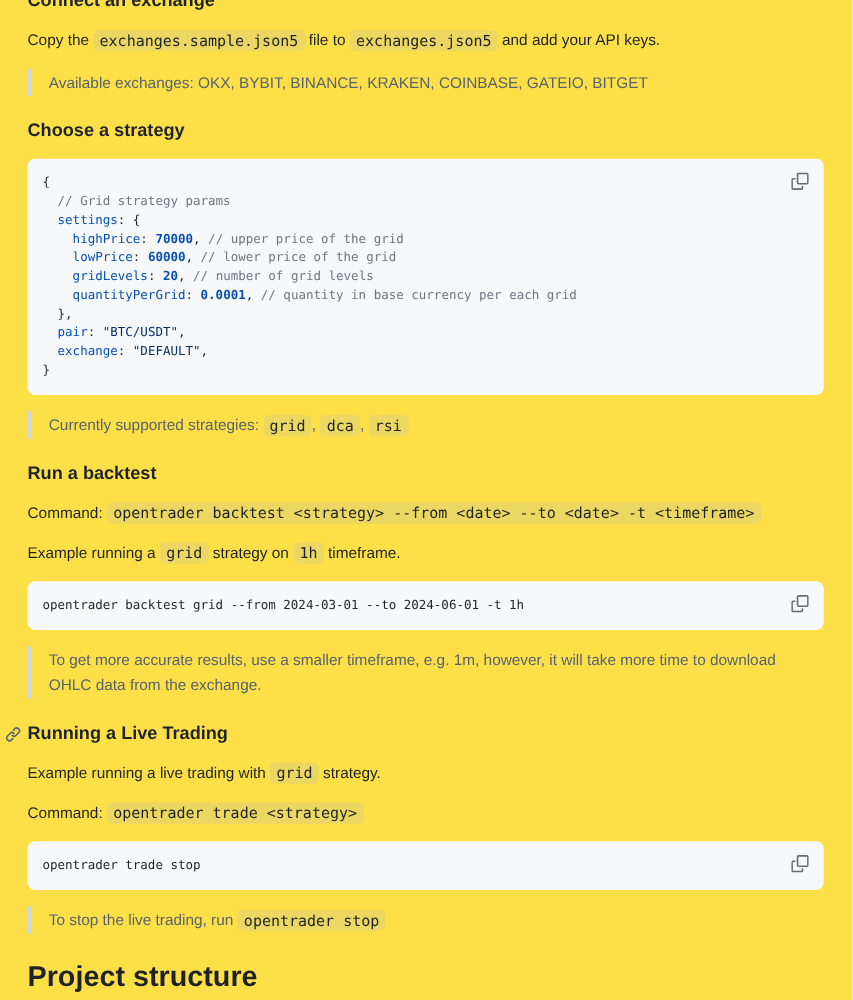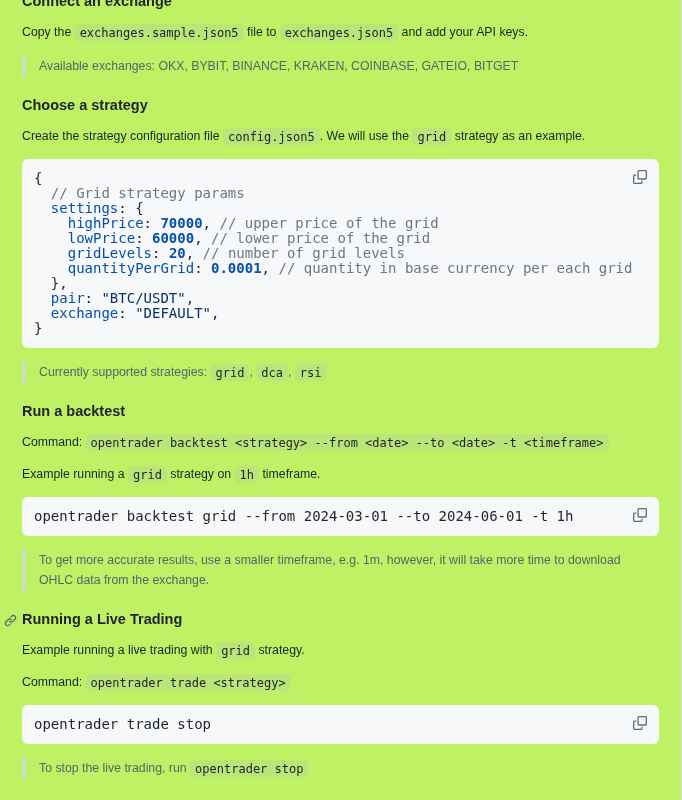--- a/index.html
+++ b/index.html
@@ -8,21 +8,21 @@
     font-family: "Liberation Sans", sans-serif;
     color: #1f2328;
     -webkit-font-smoothing: antialiased;
   }
   .page {
     width: 682px;
     height: 800px;
     overflow: hidden;
     position: relative;
     border-right: 1px solid #d8dee4;
-    background: #bef264;
+    background: #fde047;
   }
   .content { padding: 0 22px; }
 
   h3.md-h3 {
     font-size: 14.5px;
     font-weight: 700;
     line-height: 20px;
     margin: 18px 0 12px 0;
     position: relative;
   }
@@ -66,21 +66,21 @@
   .codeblock {
     position: relative;
     background: #f6f8fa;
     border-radius: 6px;
     margin: 0 0 13px 0;
   }
   .codeblock pre {
     margin: 0;
     padding: 12px 40px 12px 12px;
     font-family: "DejaVu Sans Mono", monospace;
-    font-size: 14px;
+    font-size: 10px;
     line-height: 15px;
     color: #1f2328;
     white-space: pre;
     overflow: hidden;
   }
   .tok-key   { color: #0550ae; }
   .tok-num   { color: #0550ae; font-weight: 600; }
   .tok-str   { color: #0a3069; }
   .tok-com   { color: #6e7781; }
   .tok-pun   { color: #1f2328; }
@@ -120,21 +120,20 @@
 <div class="page">
   <div class="content">
 
     <h3 class="md-h3 first">Connect an exchange</h3>
     <p class="md-p">Copy the <code class="ic">exchanges.sample.json5</code> file to <code class="ic">exchanges.json5</code> and add your API keys.</p>
     <blockquote class="md-quote">
       <p class="md-p">Available exchanges: OKX, BYBIT, BINANCE, KRAKEN, COINBASE, GATEIO, BITGET</p>
     </blockquote>
 
     <h3 class="md-h3">Choose a strategy</h3>
-    <p class="md-p">Create the strategy configuration file <code class="ic">config.json5</code>. We will use the <code class="ic">grid</code> strategy as an example.</p>
     <div class="codeblock">
       <pre><span class="tok-pun">{</span>
 <span class="tok-pun">  </span><span class="tok-com">// Grid strategy params</span>
 <span class="tok-pun">  </span><span class="tok-key">settings</span><span class="tok-pun">: {</span>
 <span class="tok-pun">    </span><span class="tok-key">highPrice</span><span class="tok-pun">: </span><span class="tok-num">70000</span><span class="tok-pun">, </span><span class="tok-com">// upper price of the grid</span>
 <span class="tok-pun">    </span><span class="tok-key">lowPrice</span><span class="tok-pun">: </span><span class="tok-num">60000</span><span class="tok-pun">, </span><span class="tok-com">// lower price of the grid</span>
 <span class="tok-pun">    </span><span class="tok-key">gridLevels</span><span class="tok-pun">: </span><span class="tok-num">20</span><span class="tok-pun">, </span><span class="tok-com">// number of grid levels</span>
 <span class="tok-pun">    </span><span class="tok-key">quantityPerGrid</span><span class="tok-pun">: </span><span class="tok-num">0.0001</span><span class="tok-pun">, </span><span class="tok-com">// quantity in base currency per each grid</span>
 <span class="tok-pun">  },</span>
 <span class="tok-pun">  </span><span class="tok-key">pair</span><span class="tok-pun">: </span><span class="tok-str">"BTC/USDT"</span><span class="tok-pun">,</span>

